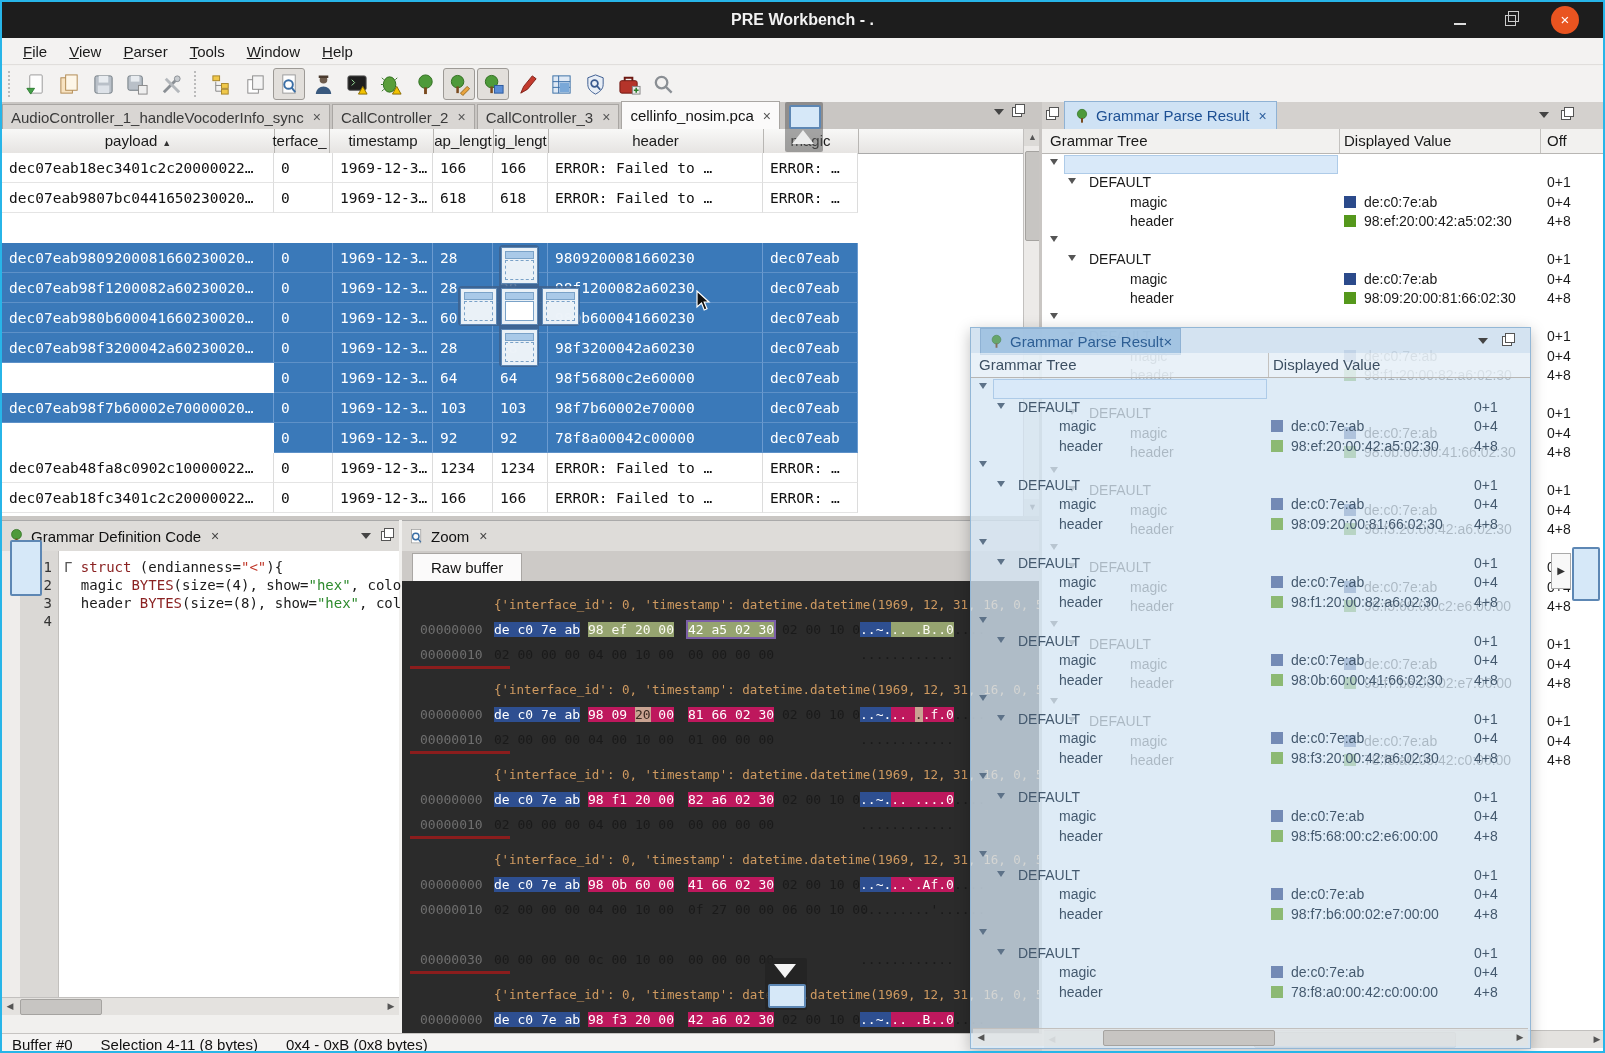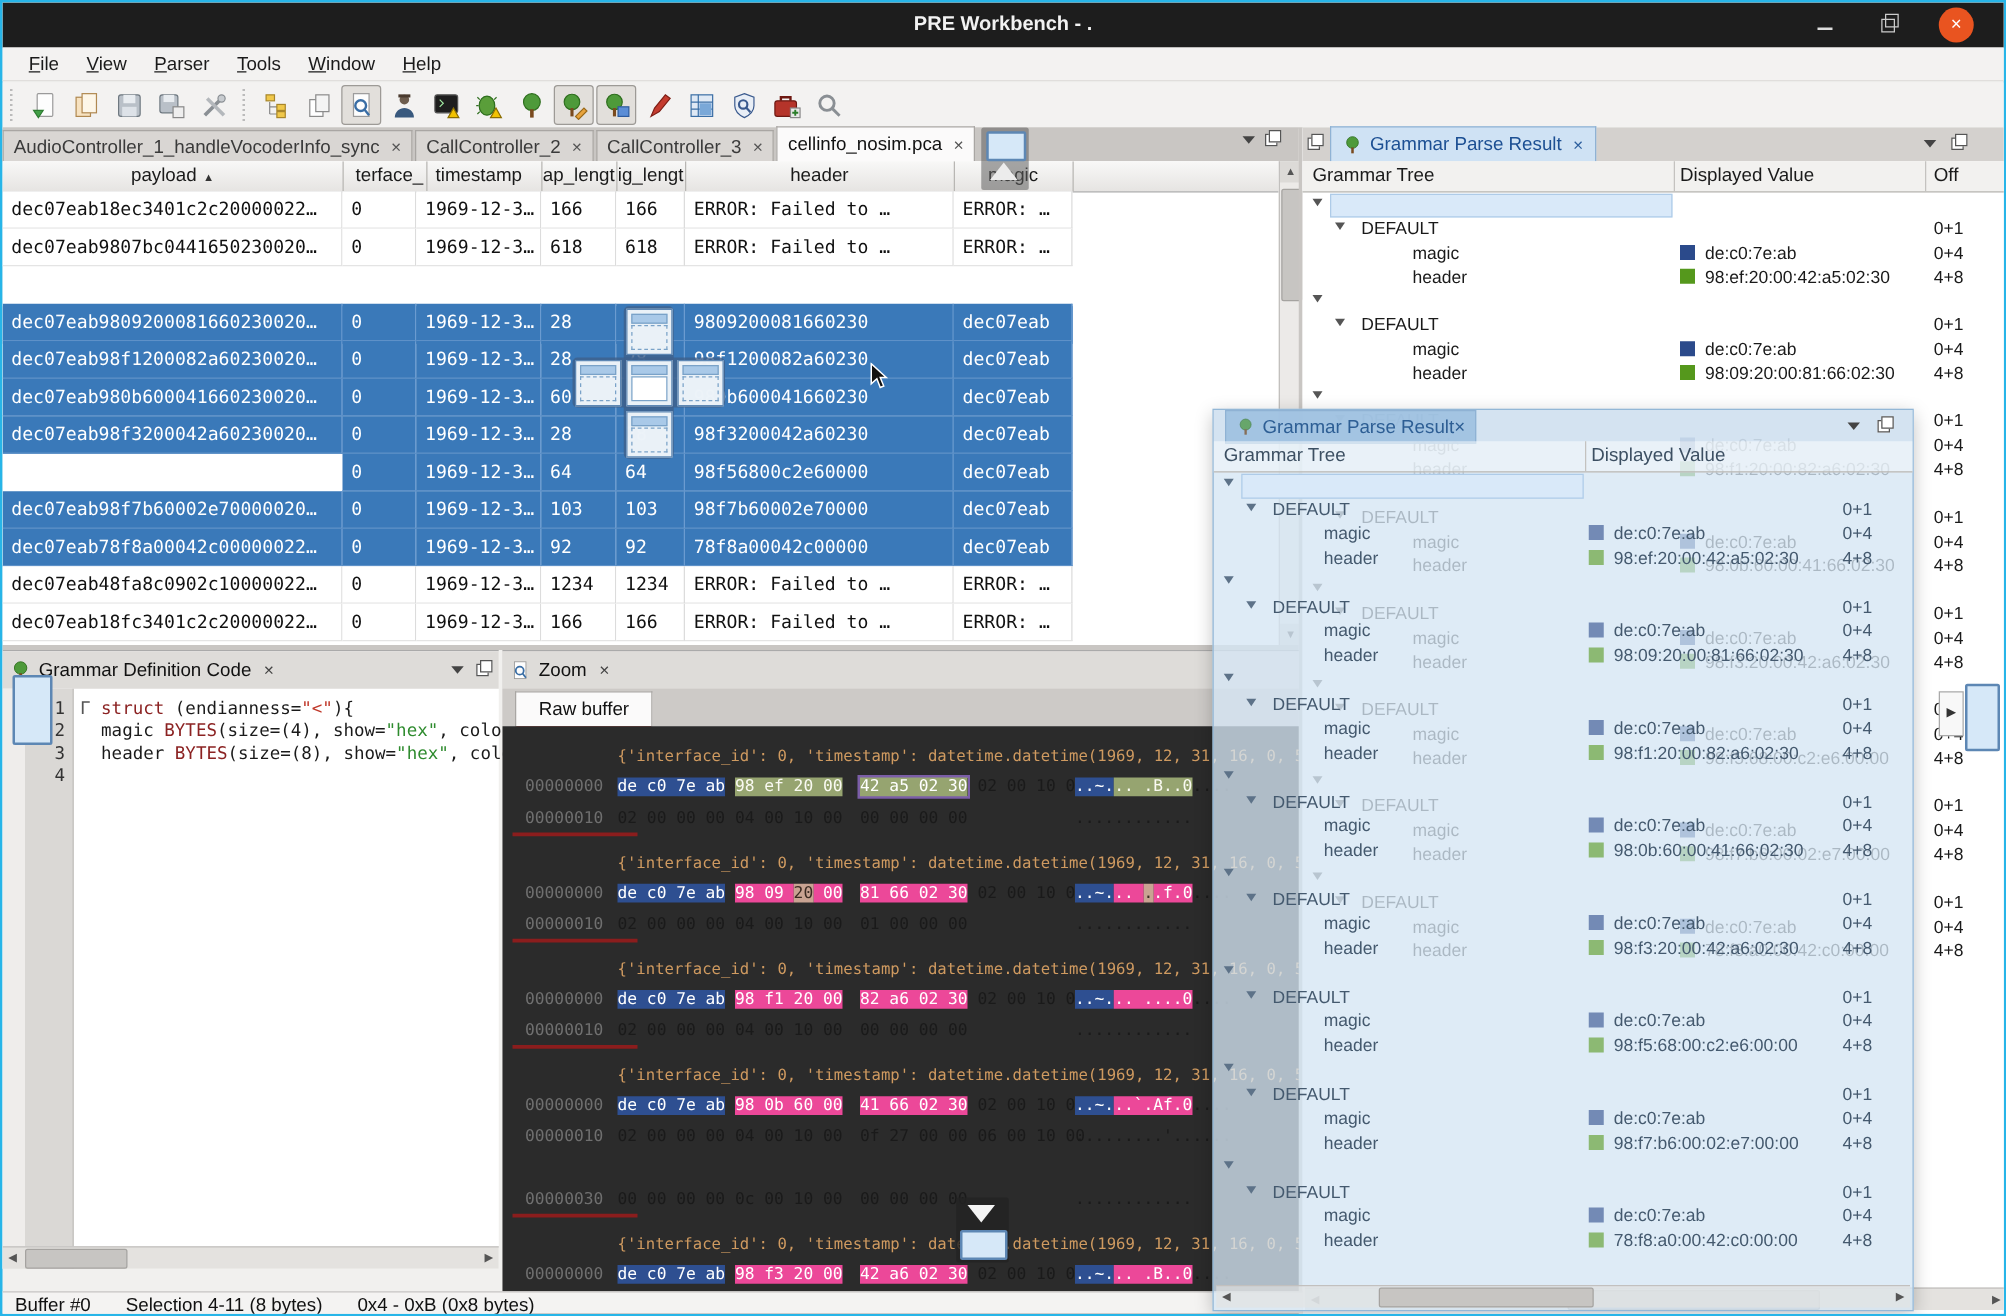--- a/index.html
+++ b/index.html
@@ -62,21 +62,21 @@
   
   #zoompanel{left:400px;top:518px;width:637px;height:533px;background:#d8d6d3;border-top:1px solid #aaa;}
   #zoomtabs{position:absolute;left:0;top:30px;width:100%;height:30px;background:#cdcac7;}
   #rawtab{position:absolute;left:10px;top:2px;height:28px;background:#fbfafa;border:1px solid #a9a6a3;border-bottom:none;padding:0 18px;line-height:28px;font-size:15px;color:#111;}
   #rawtab::after{content:"";position:absolute;left:0;right:0;bottom:-2px;height:3px;background:#a33226;}
   #hexarea{position:absolute;left:0;top:60px;width:100%;height:473px;background:#2b2b2b;overflow:hidden;}
   .hexline{position:absolute;left:0;width:100%;height:22px;font-family:"DejaVu Sans Mono",monospace;font-size:13px;color:#ececec;white-space:pre;}
   .meta{padding-left:92px;color:#cf9a60;font-size:12.5px;overflow:hidden;}
   .hoff{position:absolute;left:18px;color:#6f6f6f;}
   .h1{position:absolute;left:92px;} .h2{position:absolute;left:286px;} .hascii{position:absolute;left:458px;color:#9fbf8f;}
-  .navy{background:#2e4f91;color:#fff;} .green{background:#ec4899;color:#fff;}
+  .navy{background:#2e4f91;color:#fff;} .green{background:#be185d;color:#fff;}
   .olive{background:#96a470;color:#fafaf2;} .olivesel{background:#96a470;color:#fff;box-shadow:0 0 0 2px #7b5ea7;}
   .tan{background:#c9a392;color:#3a2a22;}
   .redsep{position:absolute;left:8px;width:100px;height:3px;background:#8b1d1d;}
   
   #dock{left:1040px;top:100px;width:565px;height:951px;background:#fff;}
   #docktabs{position:absolute;left:0;top:0;width:100%;height:27px;background:#d4d1ce;display:flex;align-items:flex-end;}
   .bluetab{height:27px;display:flex;align-items:center;background:#cfe2f4;border:1px solid #8fb2d4;border-bottom:none;margin-left:22px;padding:0 9px;font-size:15px;color:#1c4f93;white-space:nowrap;}
   .bluetab svg{width:16px;height:16px;margin-right:6px;}
   .bluetab .x{margin-left:9px;color:#2d5f9e;font-size:14px;}
   .colhdr{position:absolute;height:24px;background:#f2f1ef;border-bottom:1px solid #b8b6b3;font-size:15px;color:#1a1a1a;}
@@ -283,21 +283,21 @@
       </div>
     </div>
   <div class="abs cornerbtns" style="left:992px;top:105px;">
     <span class="caret"></span>
     <span class="mini-restore"></span>
   </div>
 
   <div id="table" class="abs">
     <div id="thead">
         <div class="th" style="left: 0px; width: 272px;">payload<span class="sortarrow">▲</span></div>
-        <div class="th" style="left: 280px; width: 59px;">terface_</div>
+        <div class="th" style="left: 268px; width: 59px;">terface_</div>
         <div class="th" style="left: 331px; width: 100px;">timestamp</div>
         <div class="th" style="left: 431px; width: 60px;">ap_lengt</div>
         <div class="th" style="left: 491px; width: 55px;">ig_lengt</div>
         <div class="th" style="left: 546px; width: 215px;">header</div>
         <div class="th" style="left: 761px; width: 95px;">magic</div>
       </div>
     <div id="tbody">
         <div class="trow" style="top: 24px;">
           <div class="td" style="left: 0px; width: 272px;">dec07eab18ec3401c2c20000022…</div>
           <div class="td" style="left: 272px; width: 59px;">0</div>
@@ -372,21 +372,20 @@
         <div class="trow sel" style="top: 264px;">
           <div class="td" style="left: 0px; width: 272px;">dec07eab98f7b60002e70000020…</div>
           <div class="td" style="left: 272px; width: 59px;">0</div>
           <div class="td" style="left: 331px; width: 100px;">1969-12-3…</div>
           <div class="td" style="left: 431px; width: 60px;">103</div>
           <div class="td" style="left: 491px; width: 55px;">103</div>
           <div class="td" style="left: 546px; width: 215px;">98f7b60002e70000</div>
           <div class="td" style="left: 761px; width: 95px;">dec07eab</div>
         </div>
         <div class="trow sel" style="top: 294px;">
-          <div class="td" style="left: 0px; width: 272px;">dec07eab78f8a00042c00000022…</div>
           <div class="td" style="left: 272px; width: 59px;">0</div>
           <div class="td" style="left: 331px; width: 100px;">1969-12-3…</div>
           <div class="td" style="left: 431px; width: 60px;">92</div>
           <div class="td" style="left: 491px; width: 55px;">92</div>
           <div class="td" style="left: 546px; width: 215px;">78f8a00042c00000</div>
           <div class="td" style="left: 761px; width: 95px;">dec07eab</div>
         </div>
         <div class="trow" style="top: 324px;">
           <div class="td" style="left: 0px; width: 272px;">dec07eab48fa8c0902c10000022…</div>
           <div class="td" style="left: 272px; width: 59px;">0</div>

